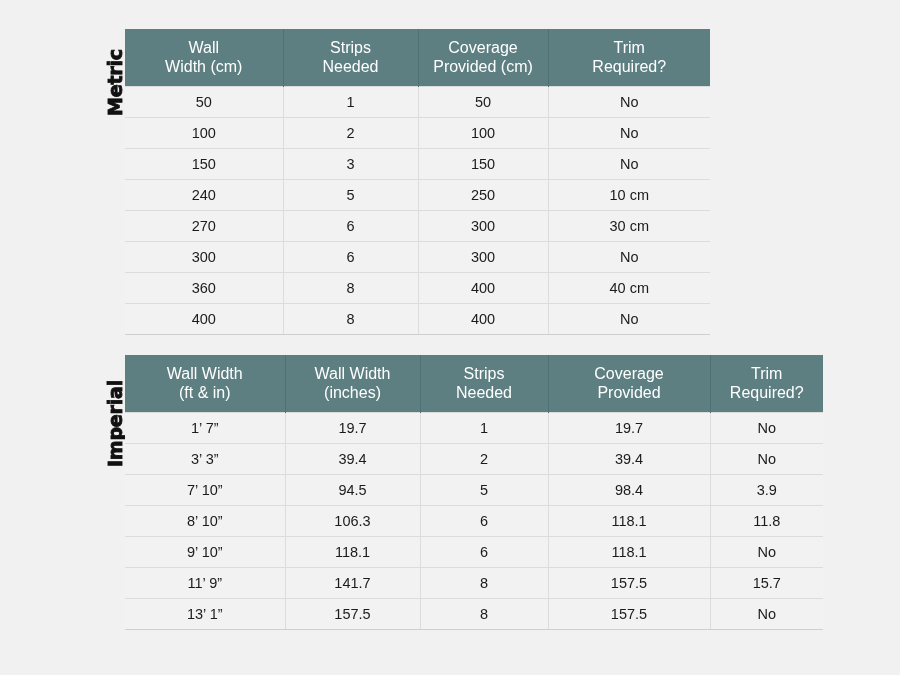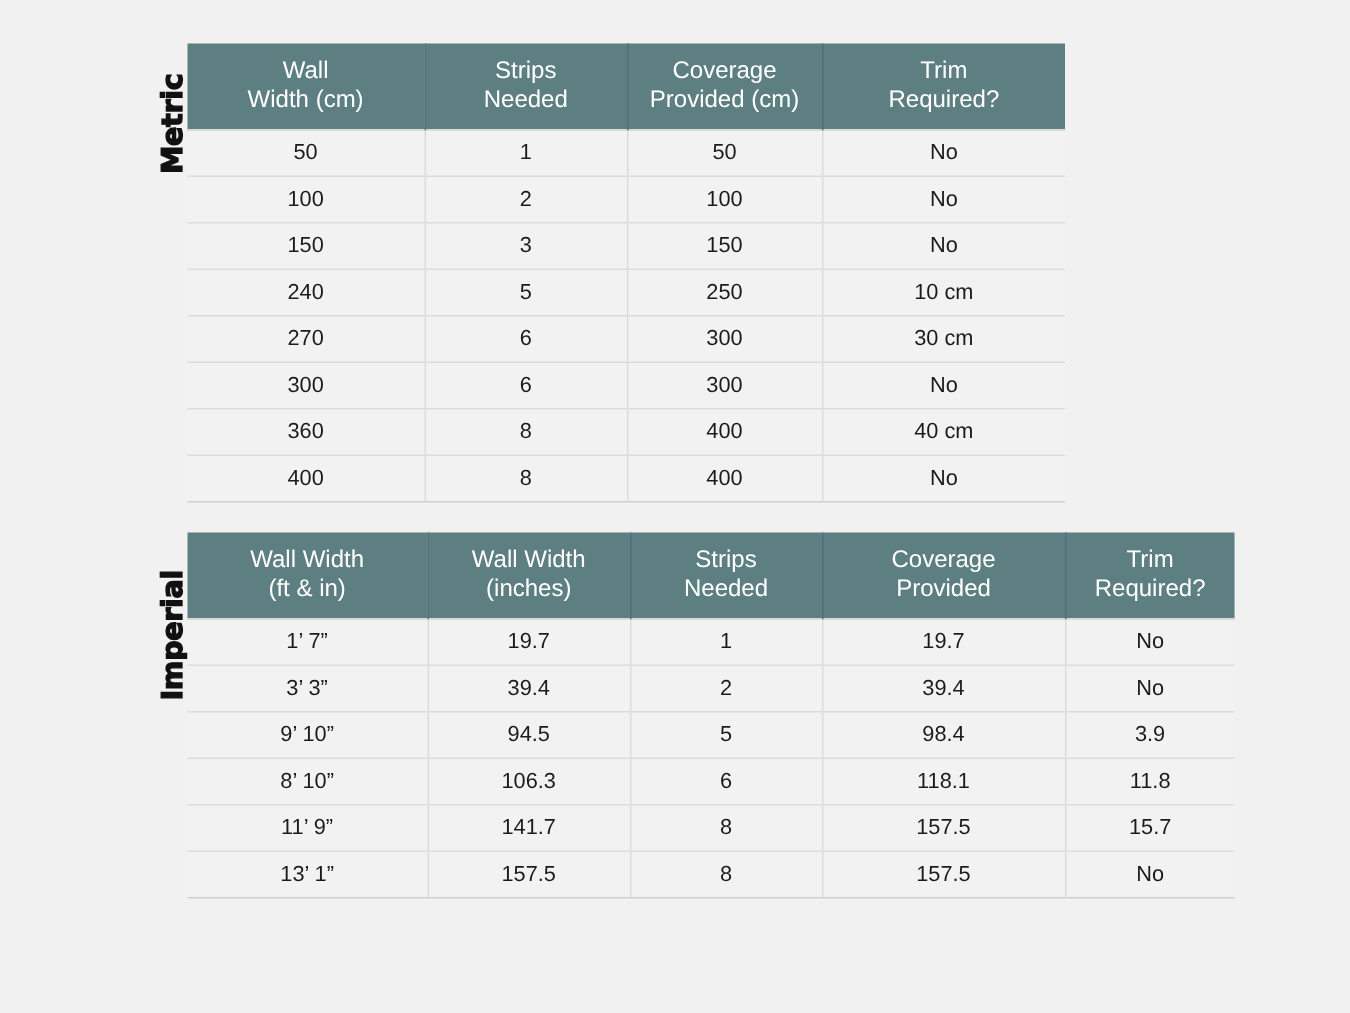--- a/index.html
+++ b/index.html
@@ -241,34 +241,41 @@
         <td>No</td>
       </tr>
       <tr>
         <td>3’ 3”</td>
         <td>39.4</td>
         <td>2</td>
         <td>39.4</td>
         <td>No</td>
       </tr>
       <tr>
-        <td>9’ 10”</td>
+        <td>7’ 10”</td>
         <td>94.5</td>
         <td>5</td>
         <td>98.4</td>
         <td>3.9</td>
       </tr>
       <tr>
         <td>8’ 10”</td>
         <td>106.3</td>
         <td>6</td>
         <td>118.1</td>
         <td>11.8</td>
       </tr>
       <tr>
+        <td>9’ 10”</td>
+        <td>118.1</td>
+        <td>6</td>
+        <td>118.1</td>
+        <td>No</td>
+      </tr>
+      <tr>
         <td>11’ 9”</td>
         <td>141.7</td>
         <td>8</td>
         <td>157.5</td>
         <td>15.7</td>
       </tr>
       <tr>
         <td>13’ 1”</td>
         <td>157.5</td>
         <td>8</td>

